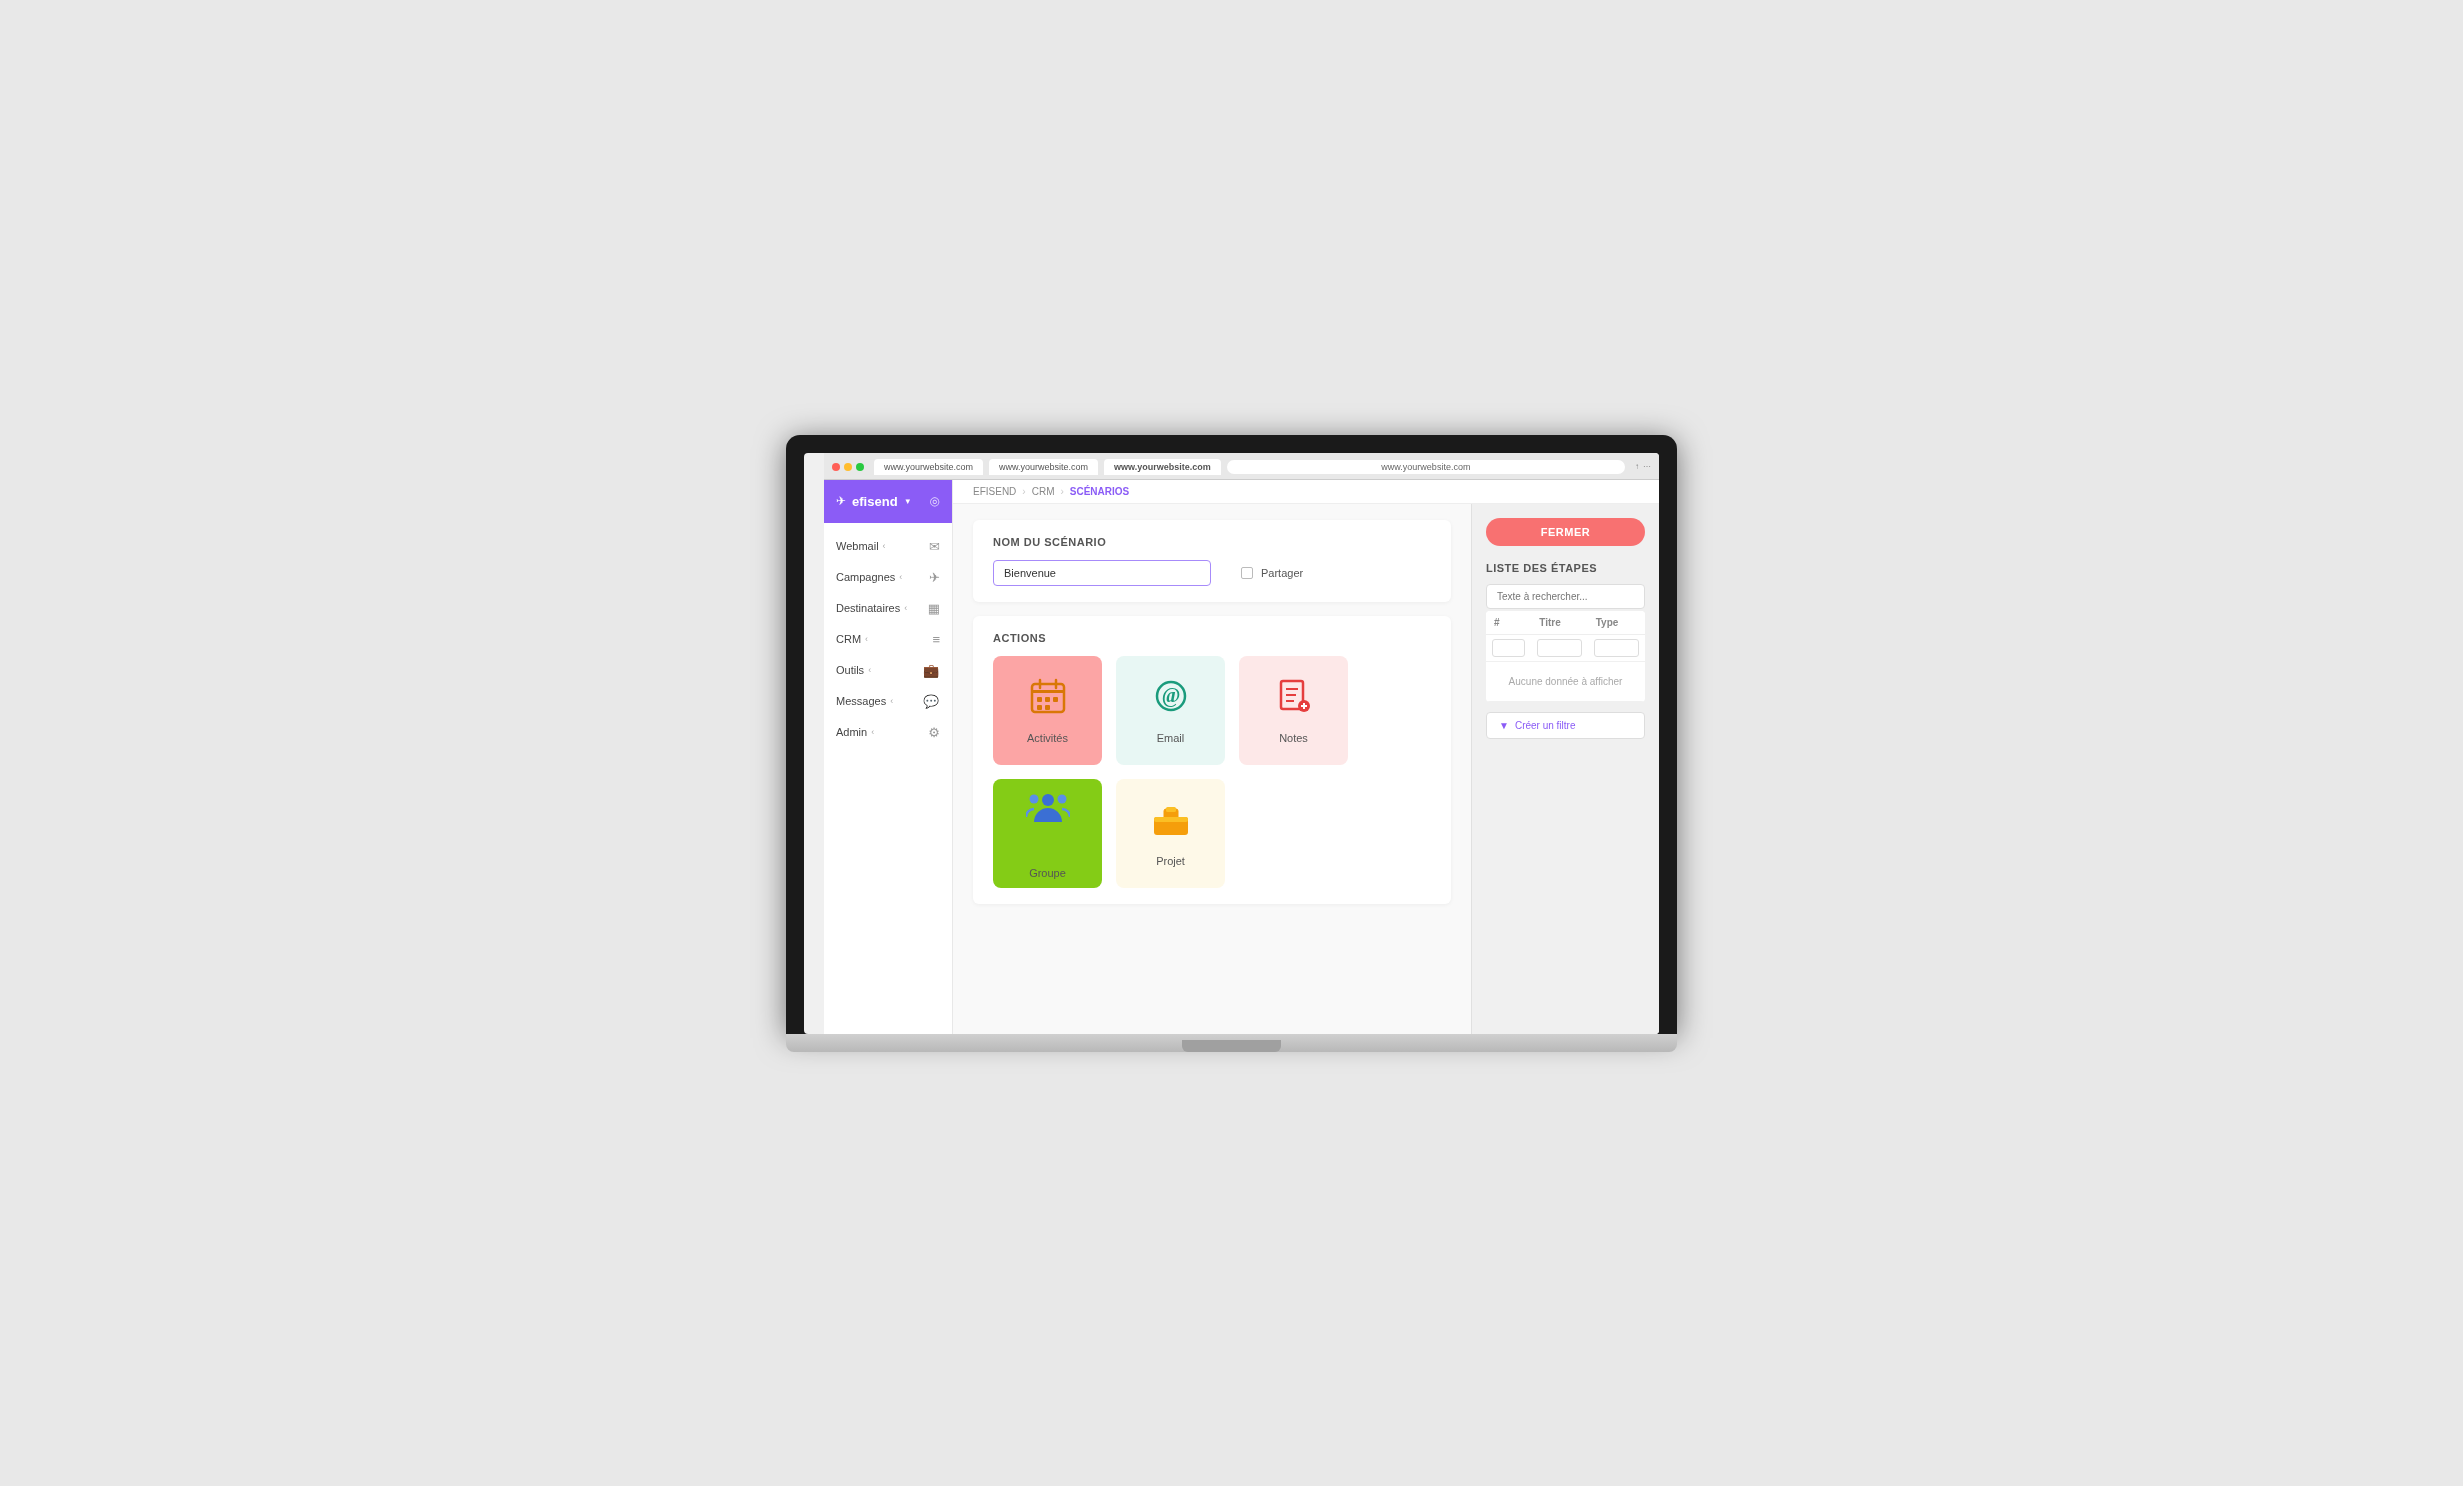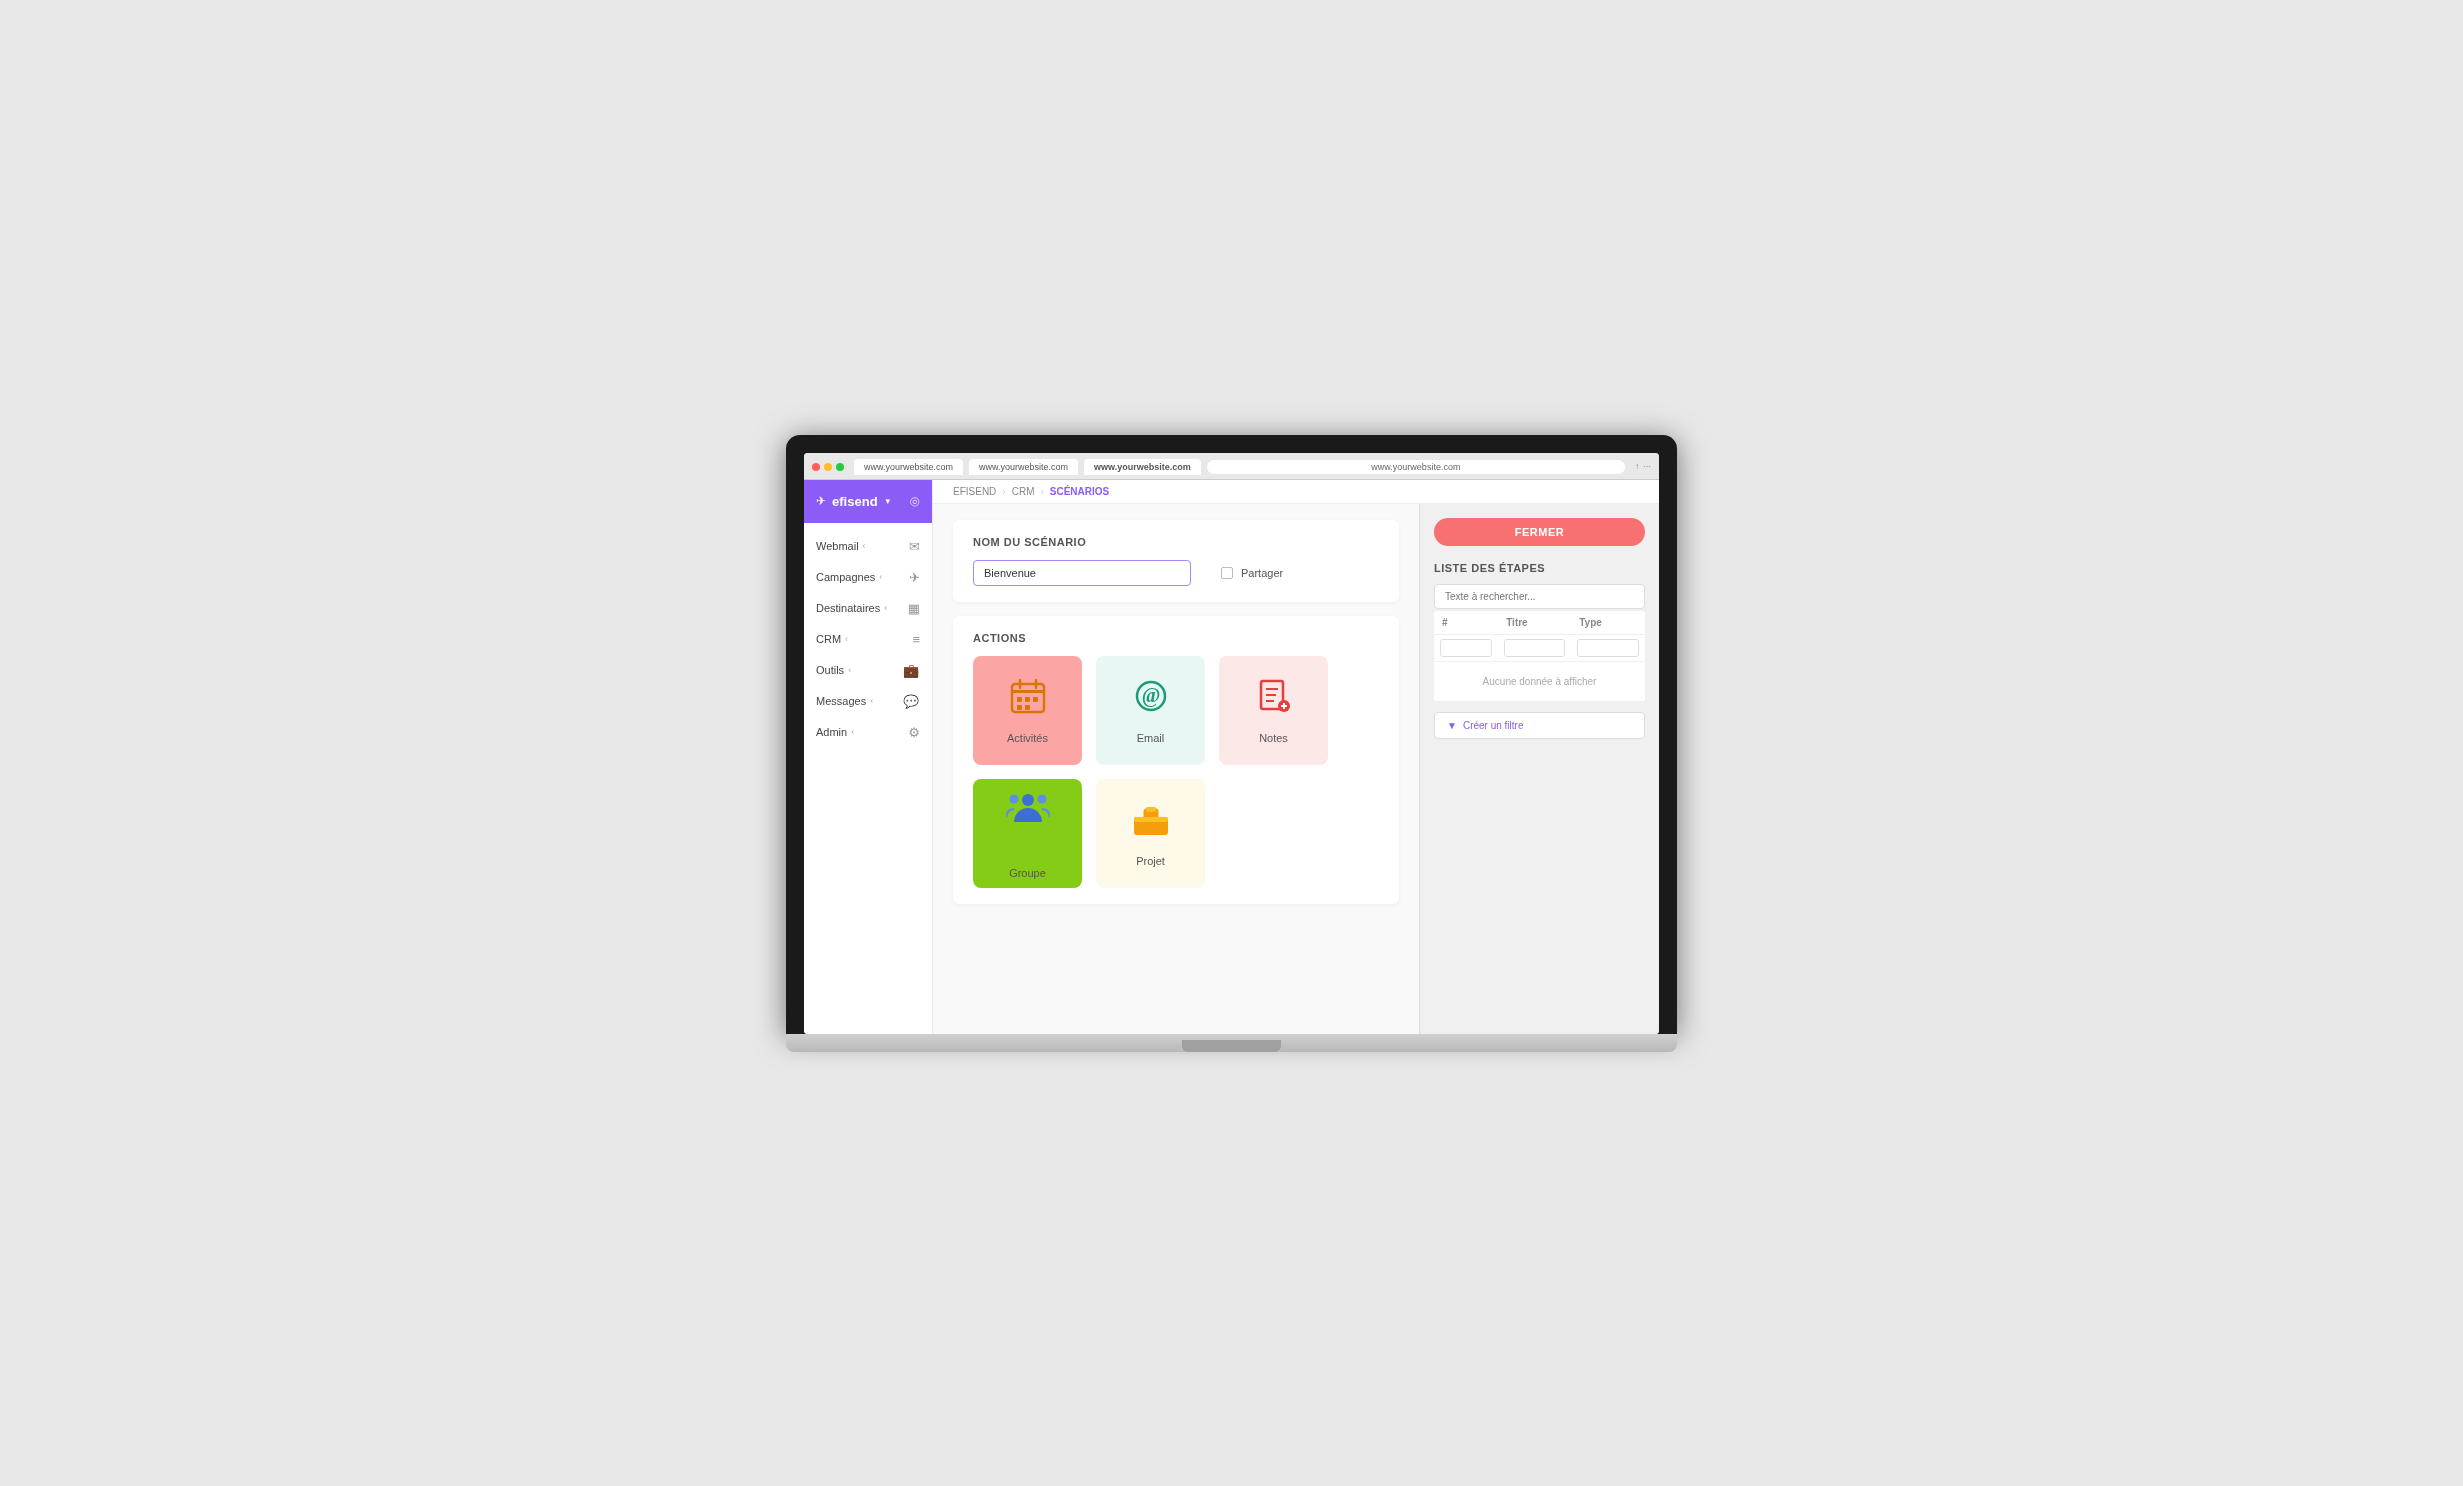--- a/index.html
+++ b/index.html
@@ -21,20 +21,21 @@
       background: #1a1a1a;
       border-radius: 14px 14px 0 0;
       padding: 18px 18px 0 18px;
       box-shadow: 0 4px 30px rgba(0,0,0,0.5);
     }
     .laptop-screen {
       background: #f0f0f0;
       border-radius: 4px;
       overflow: hidden;
       width: 100%;
+      padding-left: 20px;
     }
     .laptop-base {
       background: linear-gradient(to bottom, #d0d0d0, #b8b8b8);
       height: 18px;
       border-radius: 0 0 8px 8px;
       display: flex;
       justify-content: center;
       align-items: flex-end;
     }
     .laptop-notch {
@@ -279,21 +280,21 @@
       font-weight: 500;
     }
     .action-card-activites { background: #fca5a5; }
     .action-card-email { background: #e8f7f4; }
     .action-card-notes { background: #fde8e8; }
     .action-card-groupe { background: #84cc16; gap: 32px; }
     .action-card-projet { background: #fef9e8; }
 
     
     .right-panel {
-      width: 240px;
+      width: 188px;
       background: #f0f0f0;
       padding: 14px;
       border-left: 1px solid #e0e0e0;
     }
     .fermer-btn {
       background: #f87171;
       color: #fff;
       border: none;
       border-radius: 20px;
       padding: 8px 22px;

